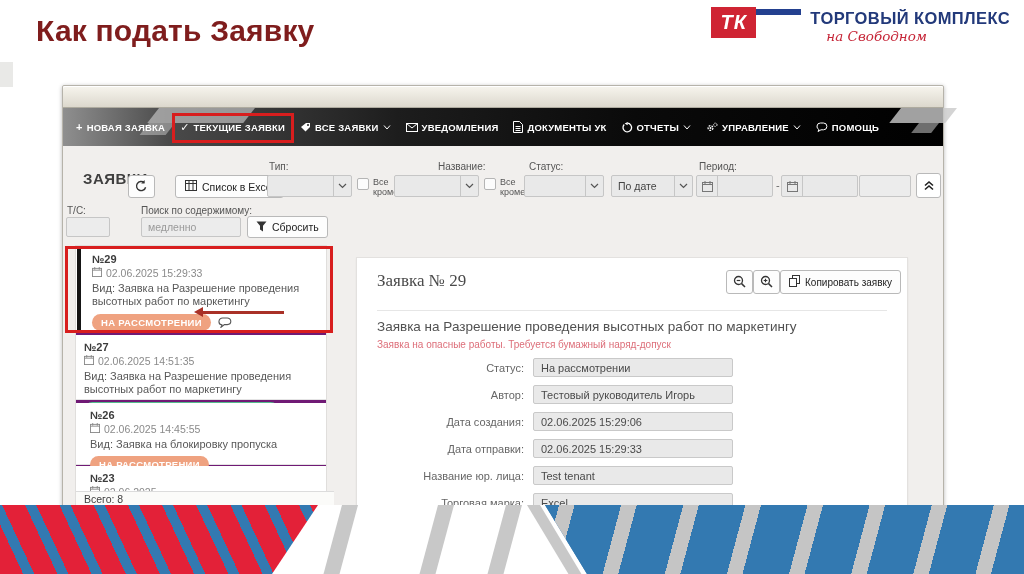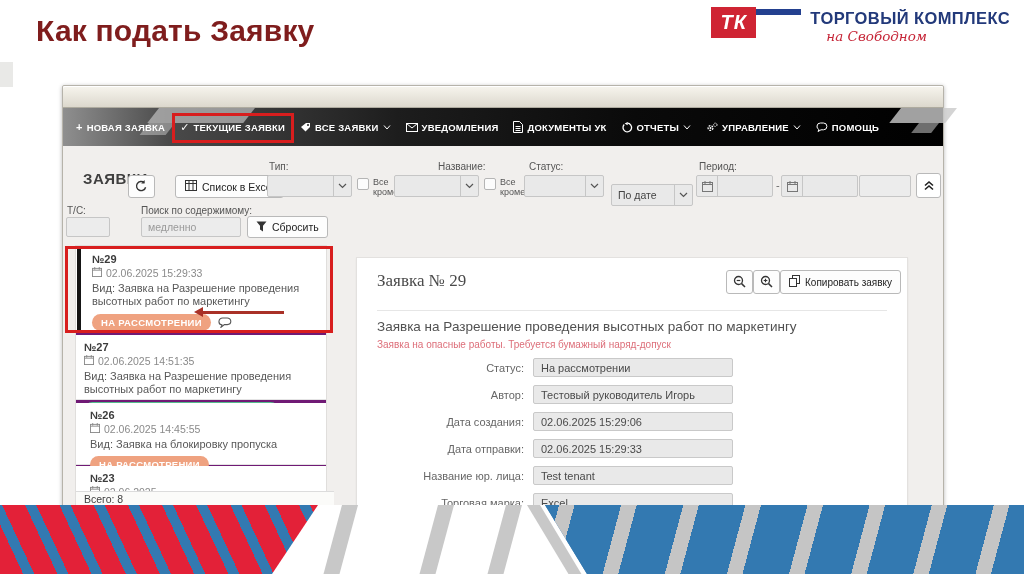--- a/index.html
+++ b/index.html
@@ -271,21 +271,21 @@
     <div class="flabel" style="left:466px;top:15px;">Статус:</div>
     <div class="sel" style="left:461px;top:29px;width:80px;">
       <span class="sel-val"></span>
       <span class="sel-caret">
           <svg width="9" height="6" viewBox="0 0 9 6">
             <path d="M1 1l3.5 3.5L8 1" fill="none" stroke="#555" stroke-width="1.2"></path>
           </svg>
         </span>
     </div>
 
-    <div class="sel" style="left:548px;top:38px;width:82px;">
+    <div class="sel" style="left:548px;top:29px;width:82px;">
       <span class="sel-val">По дате</span>
       <span class="sel-caret">
           <svg width="9" height="6" viewBox="0 0 9 6">
             <path d="M1 1l3.5 3.5L8 1" fill="none" stroke="#555" stroke-width="1.2"></path>
           </svg>
         </span>
     </div>
 
     <div class="flabel" style="left:636px;top:15px;">Период:</div>
     <div class="datebox" style="left:633px;top:29px;width:77px;">

